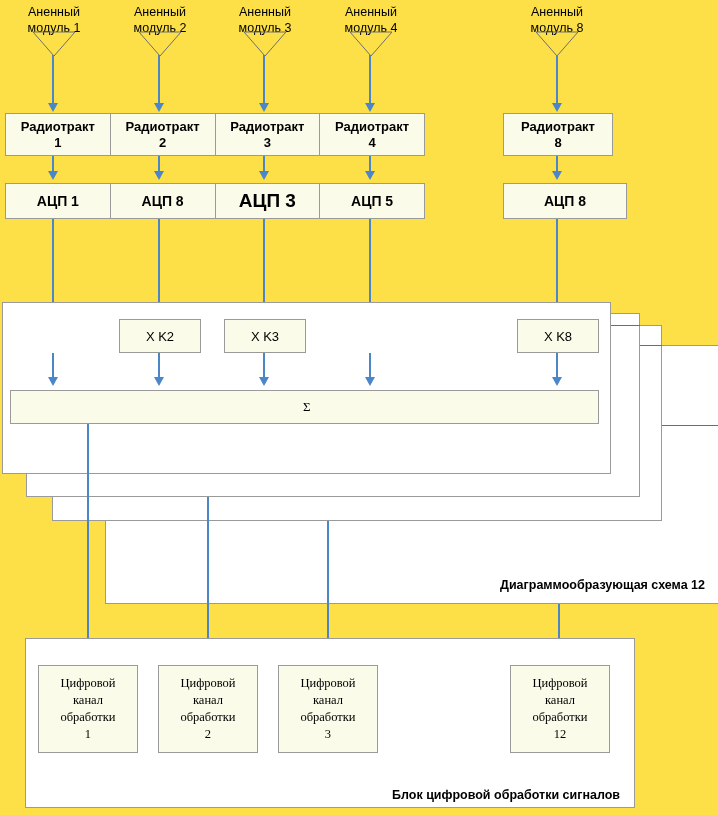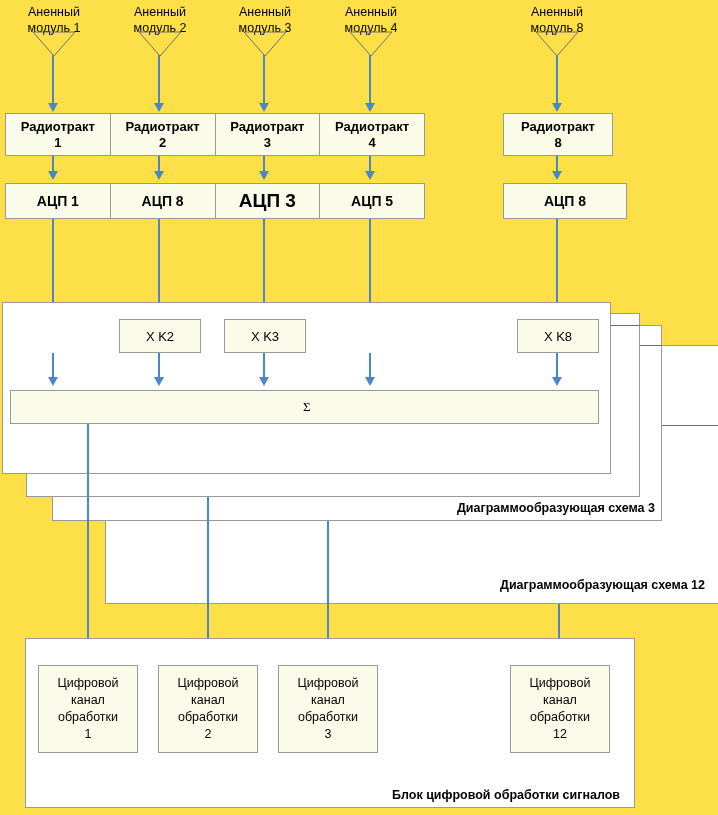--- a/index.html
+++ b/index.html
@@ -38,21 +38,21 @@
     display: flex;
     align-items: center;
     justify-content: center;
     text-align: center;
     color: #000000;
   }
   .cell.rt    { font-size: 13px; font-weight: bold; line-height: 16px; }
   .cell.adc   { font-size: 14px; font-weight: bold; }
   .cell.mul   { font-size: 13px; font-weight: normal; }
   .cell.sum   { font-size: 12px; }
-  .cell.dch   { font-size: 12.5px; font-weight: normal; line-height: 17px; }
+  .cell.dch   { font-size: 12.5px; font-weight: normal; line-height: 17px; font-family: Liberation Serif, serif; }
 
   
   .rowbox {
     position: absolute;
     box-sizing: border-box;
     border: 1px solid #9a9a9a;
     background: #fbfbe9;
     display: flex;
   }
   .rowbox > div {
@@ -185,21 +185,20 @@
   <div class="arrowhead" style="left:258.5px; top:309px;"></div>
   <div class="vline" style="left:369px; top:219px; height:92px;"></div>
   <div class="arrowhead" style="left:364.5px; top:309px;"></div>
   <div class="vline" style="left:556px; top:219px; height:92px;"></div>
   <div class="arrowhead" style="left:551.5px; top:309px;"></div>
 
   <div class="container" style="left:105px; top:345px; width:640px; height:259px;"></div>
   <div class="container-label" style="left:300px; top:578px; width:405px;">Диаграммообразующая схема 12</div>
 
   <div class="container" style="left:52px; top:325px; width:610px; height:196px;"></div>
-  <div class="container-label" style="left:250px; top:501px; width:405px;">Диаграммообразующая схема 3</div>
 
   <div class="container" style="left:26px; top:313px; width:614px; height:184px;"></div>
 
   <div class="container" style="left:2px; top:302px; width:609px; height:172px;"></div>
 
   <div class="cell mul" style="left:119px; top:319px; width:82px; height:34px;">X K2</div>
   <div class="cell mul" style="left:224px; top:319px; width:82px; height:34px;">X K3</div>
   <div class="cell mul" style="left:517px; top:319px; width:82px; height:34px;">X K8</div>
 
   <div class="vline" style="left:52px;  top:353px; height:25px;"></div>

